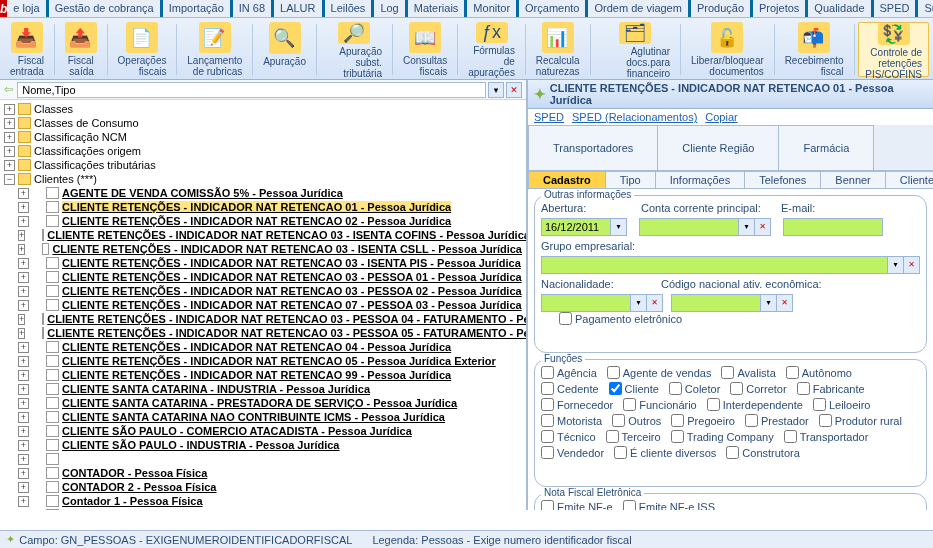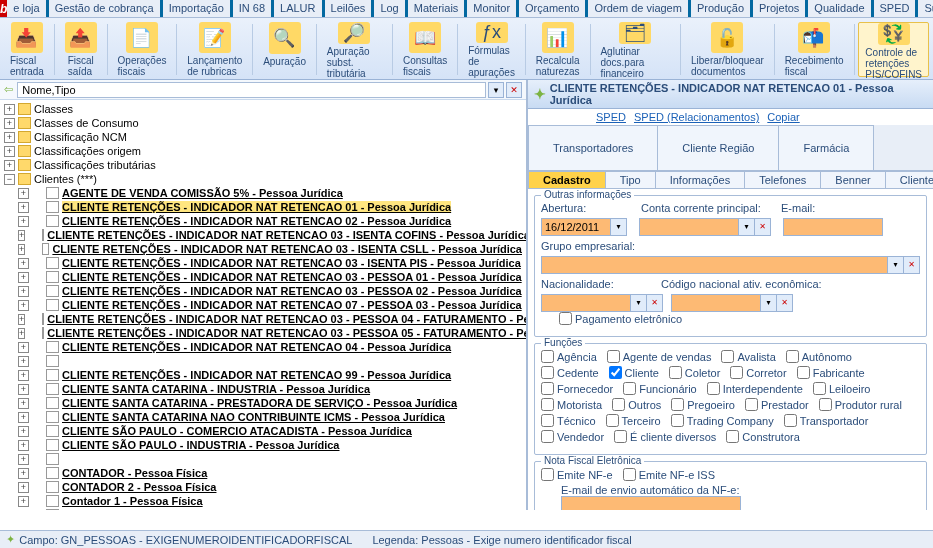--- a/index.html
+++ b/index.html
@@ -8,21 +8,21 @@
 
 .top-tabs { display: flex; background: #e8eef7; border-bottom: 1px solid #a8bcd8; height: 18px; overflow: hidden; }
 .top-tab { padding: 2px 6px; border-right: 3px solid #0369a1; color: #2b4d7a; cursor: pointer; white-space: nowrap; }
 .top-tabs .logo { width: 18px; height: 18px; background: #c00; color: #fff; font-weight: bold; text-align: center; line-height: 18px; font-size: 12px; font-style: italic; }
 
 
 .ribbon { display: flex; background: linear-gradient(#eaf1fb, #d5e3f7); border-bottom: 1px solid #9ab3d6; padding: 4px 4px 2px; height: 62px; }
 .ribbon-item { display: flex; flex-direction: column; align-items: center; padding: 0 6px; cursor: pointer; color: #2b4d7a; }
 .ribbon-item.active { background: #fff4cc; border: 1px solid #e8c14a; border-radius: 2px; }
 .ribbon-icon { width: 32px; height: 32px; background: #ffd966; border-radius: 3px; display: flex; align-items: center; justify-content: center; font-size: 18px; }
-.ribbon-label { font-size: 10px; text-align: left; line-height: 11px; margin-top: 2px; }
+.ribbon-label { font-size: 10px; text-align: right; line-height: 11px; margin-top: 2px; }
 .ribbon-sep { width: 1px; background: #b8cbe4; margin: 2px 4px; }
 
 
 .search-row { display: flex; align-items: center; background: #f4f8fd; border-bottom: 1px solid #c9d9ed; padding: 2px 4px; height: 20px; }
 .search-input { flex: 1; border: 1px solid #a8bcd8; padding: 1px 4px; font-size: 11px; }
 .mini-btn { width: 16px; height: 16px; border: 1px solid #9ab3d6; background: #e1ecfa; margin-left: 2px; text-align: center; line-height: 14px; cursor: pointer; font-size: 9px; }
 
 
 .main { display: flex; height: 430px; }
 .left-pane { width: 528px; border-right: 2px solid #a8bcd8; overflow-y: auto; background: #fff; }
@@ -36,36 +36,36 @@
 .folder-icon { background: #ffd96b; border: 1px solid #d4a82f; }
 .page-icon { background: #fff; border: 1px solid #999; position: relative; margin-left: 14px; }
 .tree-label { color: #000; }
 .tree-label.bold { font-weight: bold; text-decoration: underline; }
 .tree-node.selected .tree-label { background: #ffe680; }
 .tree-children { margin-left: 14px; }
 
 
 .detail-header { background: linear-gradient(#e6effb,#c8dbf3); padding: 2px 6px; color: #2b4d7a; font-weight: bold; border-bottom: 1px solid #9ab3d6; display: flex; align-items: center; }
 .detail-header .bullet { color: #7cb342; margin-right: 4px; font-size: 14px; }
-.breadcrumb { padding: 2px 20px; color: #1b61b7; font-size: 10px; margin-left: 48px; }
+.breadcrumb { padding: 2px 6px; color: #1b61b7; font-size: 10px; }
 .breadcrumb span { margin-right: 8px; cursor: pointer; text-decoration: underline; }
 
 
 .subtabs-row { display: flex; background: #e8eef7; border-bottom: 1px solid #a8bcd8; }
 .subtab { padding: 2px 14px; border: 1px solid #a8bcd8; border-bottom: none; background: #f0f5fc; color: #2b4d7a; cursor: pointer; margin-right: -1px; }
 .subtab.active { background: #ffd24a; color: #000; font-weight: bold; }
 .subtab.top { padding: 16px 24px; }
 
 
 .form-area { padding: 6px; }
-.group { border: 1px solid #a8bcd8; border-radius: 2px; margin-bottom: 6px; padding: 6px 6px 4px; position: relative; }
+.group { border: 1px solid #a8bcd8; border-radius: 12px; margin-bottom: 6px; padding: 6px 6px 20px; position: relative; }
 .group-title { position: absolute; top: -7px; left: 6px; background: #fff; padding: 0 3px; color: #2b4d7a; font-size: 10px; }
 .form-row { display: flex; align-items: center; margin-bottom: 4px; flex-wrap: wrap; }
 .label { color: #2b4d7a; margin-right: 4px; }
-.text-input { border: 1px solid #9ab3d6; padding: 1px 3px; height: 18px; background: #fdba74; }
+.text-input { border: 1px solid #9ab3d6; padding: 1px 3px; height: 18px; background: #bef264; }
 .combo { display: flex; }
 .combo .cbbtn { width: 16px; height: 18px; border: 1px solid #9ab3d6; border-left: none; background: #e1ecfa; text-align: center; line-height: 16px; cursor: pointer; font-size: 8px; }
 .chk { display: flex; align-items: center; margin-right: 10px; margin-bottom: 3px; }
 .chk input { margin-right: 3px; }
 .chk label { color: #2b4d7a; }
 
 
 .status-bar { position: absolute; bottom: 0; left: 0; right: 0; height: 18px; background: #e8eef7; border-top: 1px solid #a8bcd8; padding: 2px 6px; color: #2b4d7a; display: flex; align-items: center; }
 .status-bar .sep { margin: 0 10px; }
 .status-bar .bullet { color: #7cb342; margin-right: 4px; }
@@ -241,20 +241,21 @@
             <span class="tree-label bold">CLIENTE RETENÇÕES - INDICADOR NAT RETENCAO  03 - PESSOA 05 - FATURAMENTO - Pessoa Jurídica</span>
           </div>
           <div class="tree-node">
             <span class="tree-toggle">+</span>
             <span class="tree-icon page-icon"></span>
             <span class="tree-label bold">CLIENTE RETENÇÕES - INDICADOR NAT RETENCAO  04 - Pessoa Jurídica</span>
           </div>
           <div class="tree-node">
             <span class="tree-toggle">+</span>
             <span class="tree-icon page-icon"></span>
+            <span class="tree-label bold">CLIENTE RETENÇÕES - INDICADOR NAT RETENCAO  05 - Pessoa Jurídica Exterior</span>
           </div>
           <div class="tree-node">
             <span class="tree-toggle">+</span>
             <span class="tree-icon page-icon"></span>
             <span class="tree-label bold">CLIENTE RETENÇÕES - INDICADOR NAT RETENCAO  99 - Pessoa Jurídica</span>
           </div>
           <div class="tree-node">
             <span class="tree-toggle">+</span>
             <span class="tree-icon page-icon"></span>
             <span class="tree-label bold">CLIENTE SANTA CATARINA - INDUSTRIA - Pessoa Jurídica</span>

